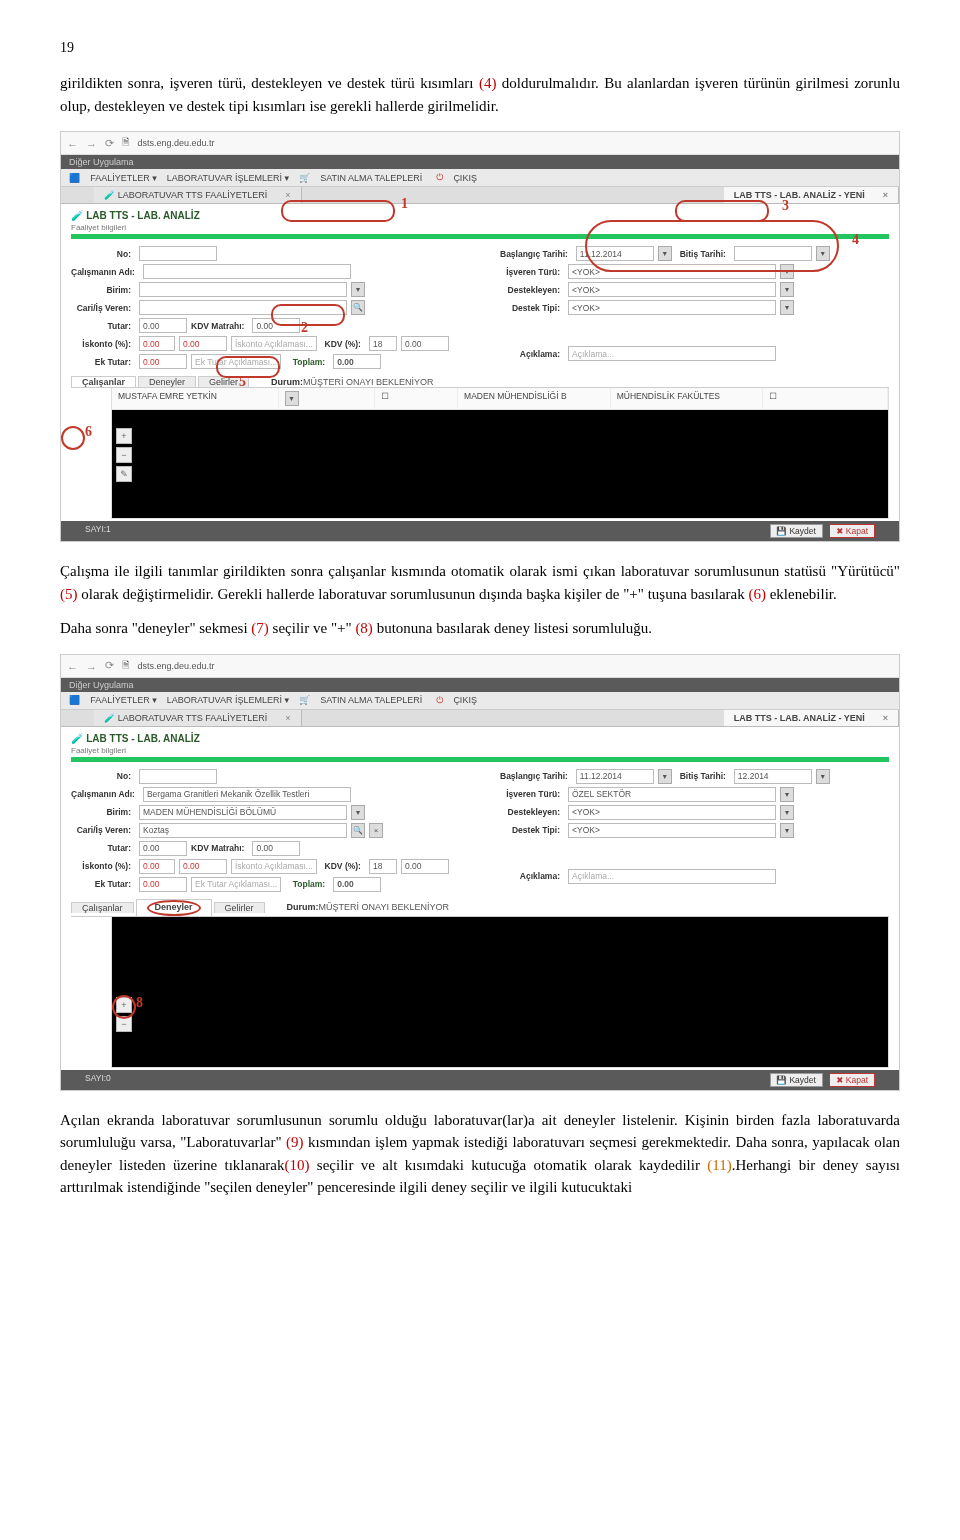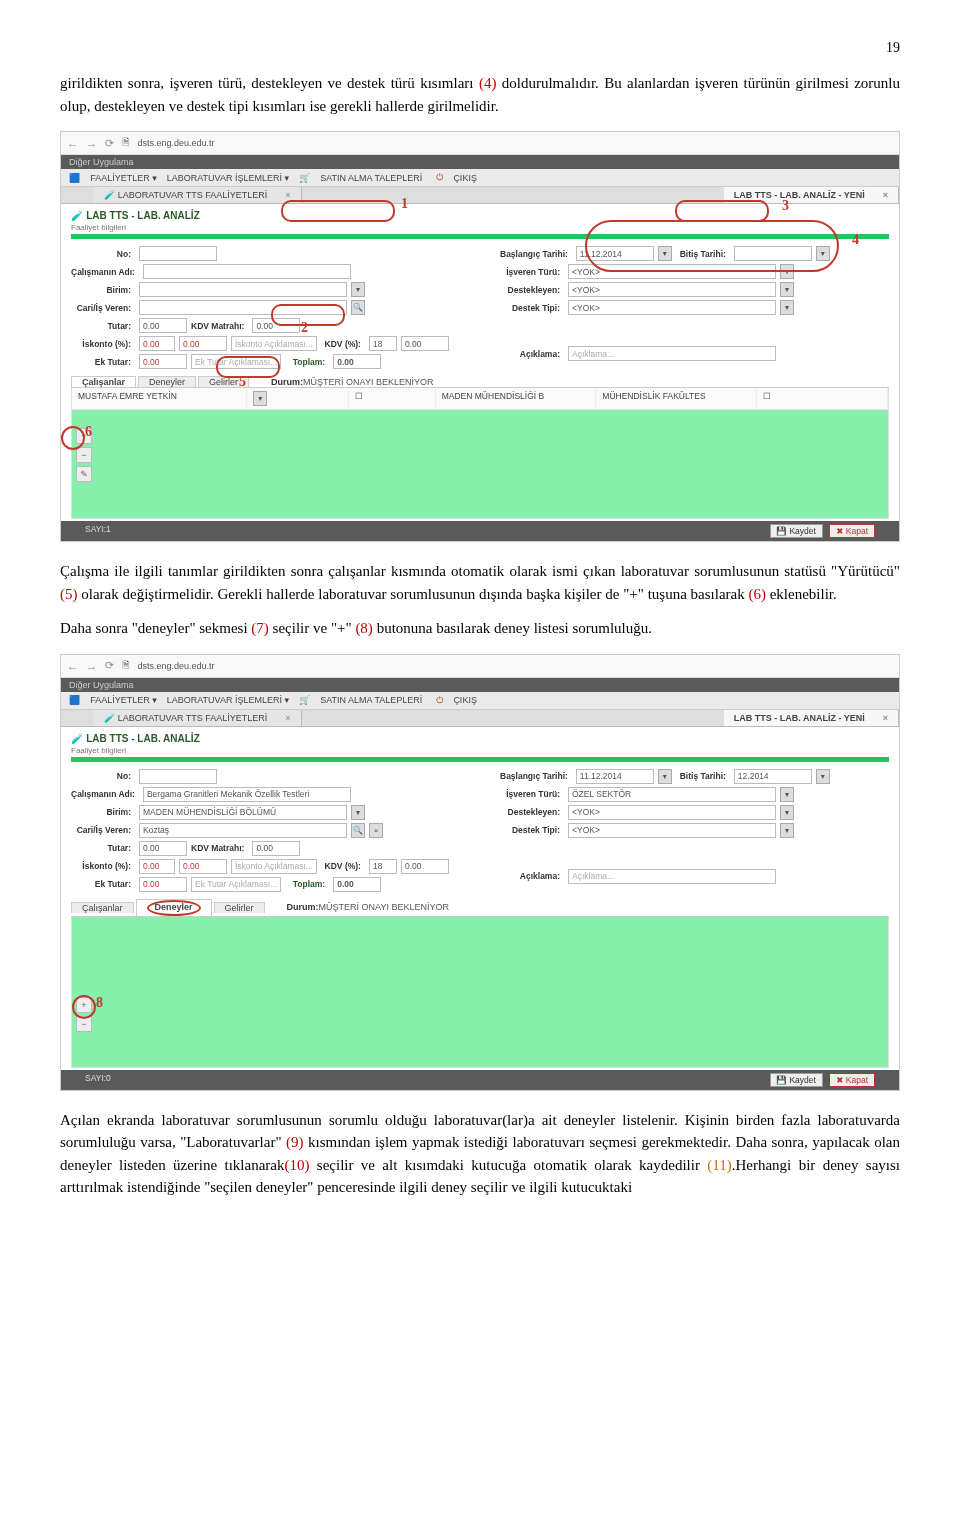--- a/index.html
+++ b/index.html
@@ -6,21 +6,21 @@
     font-family: "Times New Roman", serif;
     font-size: 15px;
     color: #000;
     background: #fff;
     margin: 0;
     padding: 40px 60px 60px 60px;
     max-width: 960px;
     box-sizing: border-box;
   }
   .page-number {
-    text-align: right;
+    text-align: left;
     font-size: 14px;
     margin-bottom: 16px;
   }
   p {
     margin: 0 0 12px 0;
     line-height: 1.5;
     text-align: justify;
   }
   .red { color: #c00000; }
   .orange { color: #d16900; }
@@ -178,24 +178,25 @@
     display: flex;
     border-bottom: 1px solid #e5e5e5;
     font-size: 8.5px;
     background: #fafafa;
   }
   .grid-row .gc {
     padding: 3px 6px;
     border-right: 1px solid #eee;
   }
   .grid-body {
-    background: #86efac;
+    background: #000000;
     min-height: 130px;
     border: 1px solid #ddd;
     border-top: none;
+    margin-left: 40px;
   }
   
   .footer {
     background: #5a5a5a;
     color: #ddd;
     padding: 3px 24px;
     font-size: 8.5px;
     display: flex;
     justify-content: space-between;
   }

